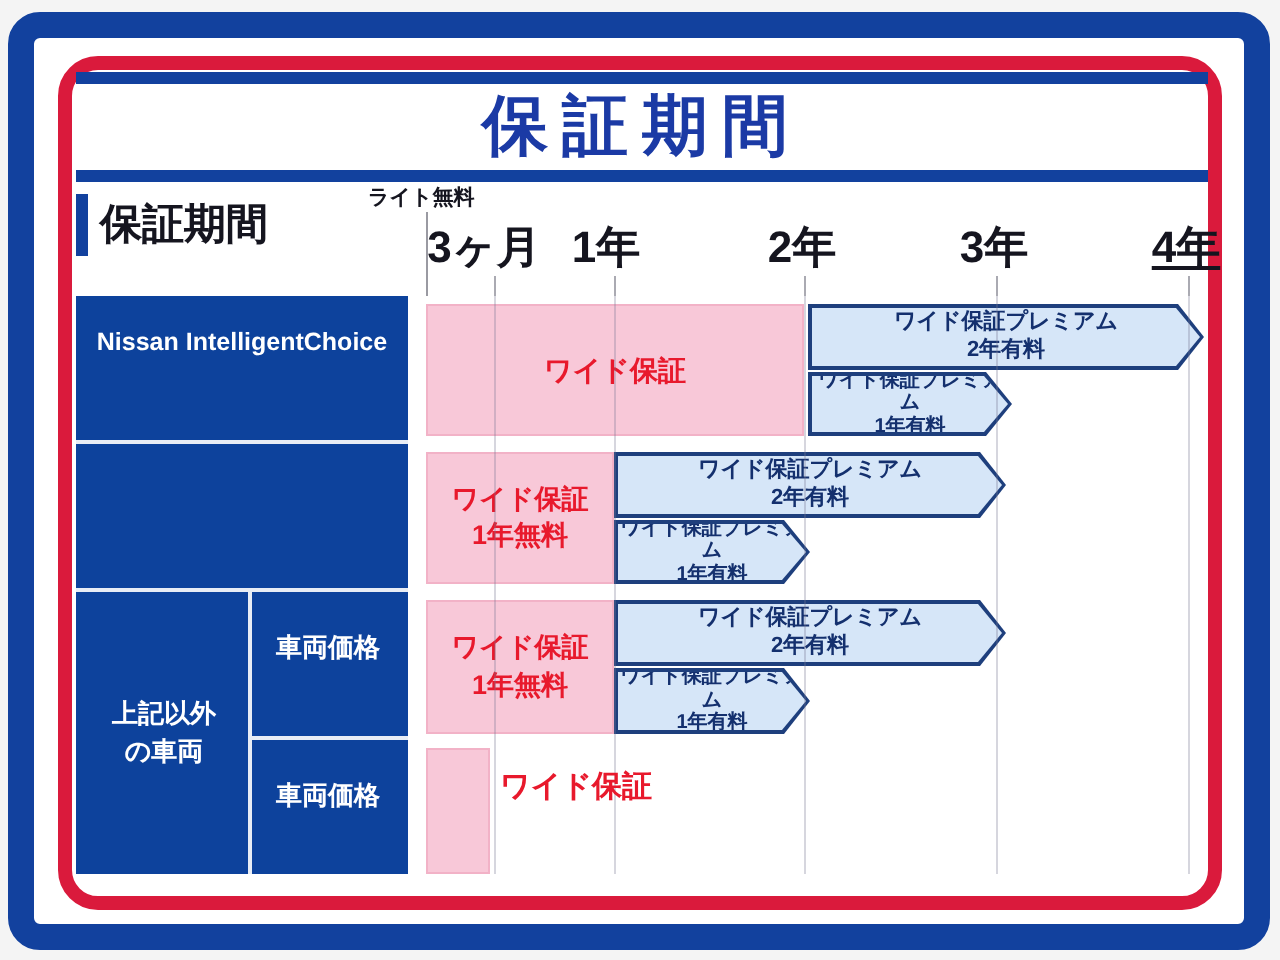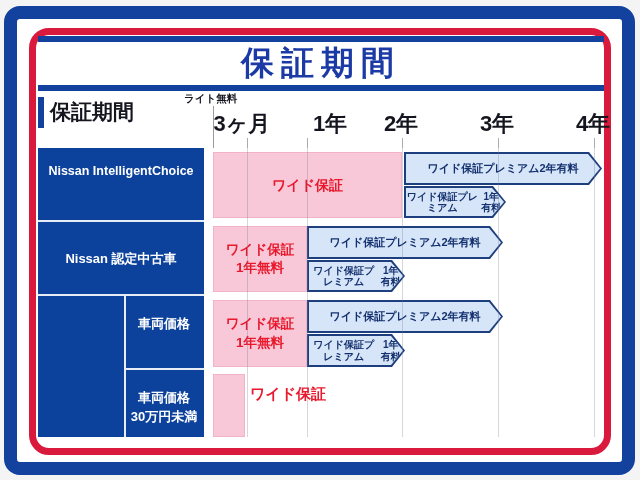--- a/index.html
+++ b/index.html
@@ -14,37 +14,37 @@
   .rule{position:absolute;left:38px;width:566px;height:6px;background:#12419e;}
   .rule.top{top:36px;} .rule.bottom{top:85px;}
   .main-title{position:absolute;left:38px;top:42px;width:566px;height:42px;display:flex;
               align-items:center;justify-content:center;font-size:33px;font-weight:bold;
               color:#1b3aa5;letter-spacing:7px;}
   
   .section-bar{position:absolute;left:38px;top:97px;width:6px;height:31px;background:#12419e;}
   .section-label{position:absolute;left:50px;top:98px;font-size:21px;font-weight:bold;color:#15151f;}
   .axis-start{position:absolute;left:184px;top:92px;font-size:10.5px;font-weight:bold;color:#15151f;}
   .tick-label{position:absolute;top:109px;font-size:22px;font-weight:600;color:#15151f;transform:translateX(-50%);}
-  .t0{left:242px;} .t1{left:303px;margin-left:27px;} .t2{left:401px;} .t3{left:497px;} .t4{left:593px;}
+  .t0{left:242px;} .t1{left:303px;} .t2{left:401px;} .t3{left:497px;} .t4{left:593px;text-decoration:underline;}
   .start-line{position:absolute;left:213px;top:106px;width:1px;height:42px;background:#9a9aa2;}
   .tick-stub{position:absolute;top:138px;width:1px;height:10px;background:#aaaab2;}
   .grid-line{position:absolute;top:148px;width:1px;height:289px;background:rgba(120,120,145,0.30);z-index:8;}
   .gx0{left:247px;} .gx1{left:307px;} .gx2{left:402px;} .gx3{left:498px;} .gx4{left:594px;}
   
   .cat-block{position:absolute;left:38px;top:148px;width:166px;height:289px;background:#0d429c;}
   .cat-cell{position:absolute;color:#ffffff;font-weight:bold;text-align:center;line-height:1.45;}
   .divider-h{position:absolute;height:2px;background:#e8edf5;}
   .divider-v{position:absolute;width:2px;background:#e8edf5;}
   
   .free-bar{position:absolute;background:#f8c8d8;border:1px solid #f2b2c7;box-sizing:border-box;
             display:flex;align-items:center;justify-content:center;z-index:2;}
   .free-text{color:#e8192c;font-weight:bold;text-align:center;line-height:1.35;z-index:10;}
   .arrow{position:absolute;background:#1e3f7d;z-index:4;
          clip-path:polygon(0 0,calc(100% - 13px) 0,100% 50%,calc(100% - 13px) 100%,0 100%);}
-  .arrow-in{position:absolute;inset:2px;background:#d6e6f8;display:flex;
+  .arrow-in{position:absolute;inset:2px;background:#d6e6f8;display:flex;flex-direction:column;
             align-items:center;justify-content:center;text-align:center;color:#14306e;font-weight:bold;
             clip-path:polygon(0 0,calc(100% - 12px) 0,100% 50%,calc(100% - 12px) 100%,0 100%);}
   .arrow-big .arrow-in{font-size:11px;line-height:1.2;}
   .arrow-small .arrow-in{font-size:10px;line-height:1.15;}
   .lite-label{position:absolute;left:250px;top:383px;font-size:15px;font-weight:bold;color:#e8192c;
               line-height:1.5;z-index:10;}
 </style>
 </head>
 <body>
 
@@ -70,27 +70,29 @@
   <div class="tick-stub" style="left:247px"></div>
   <div class="tick-stub" style="left:307px"></div>
   <div class="tick-stub" style="left:402px"></div>
   <div class="tick-stub" style="left:498px"></div>
   <div class="tick-stub" style="left:594px"></div>
 
   <div class="cat-block"></div>
   <div class="cat-cell" style="left:40px;top:162px;width:162px;font-size:12.5px">
     <div>Nissan IntelligentChoice</div>
   </div>
-  <div class="cat-cell" style="left:40px;top:250px;width:162px;font-size:13px">Nissan 認定中古車</div>
+  <div class="cat-cell" style="left:40px;top:348px;width:84px;font-size:13px">
+    <div>上記以外</div>
+    <div>の車両</div>
+  </div>
   <div class="cat-cell" style="left:124px;top:315px;width:80px;font-size:13px">
     <div>車両価格</div>
   </div>
   <div class="cat-cell" style="left:124px;top:389px;width:80px;font-size:13px">
     <div>車両価格</div>
-    <div>30万円未満</div>
   </div>
   <div class="divider-h" style="left:38px;top:220px;width:166px"></div>
   <div class="divider-h" style="left:38px;top:294px;width:166px"></div>
   <div class="divider-h" style="left:124px;top:368px;width:80px"></div>
   <div class="divider-v" style="left:124px;top:294px;height:143px"></div>
 
   <div class="free-bar" style="left:213px;top:152px;width:189px;height:66px">
     <div class="free-text" style="font-size:14px">
       <div>ワイド保証</div>
     </div>

